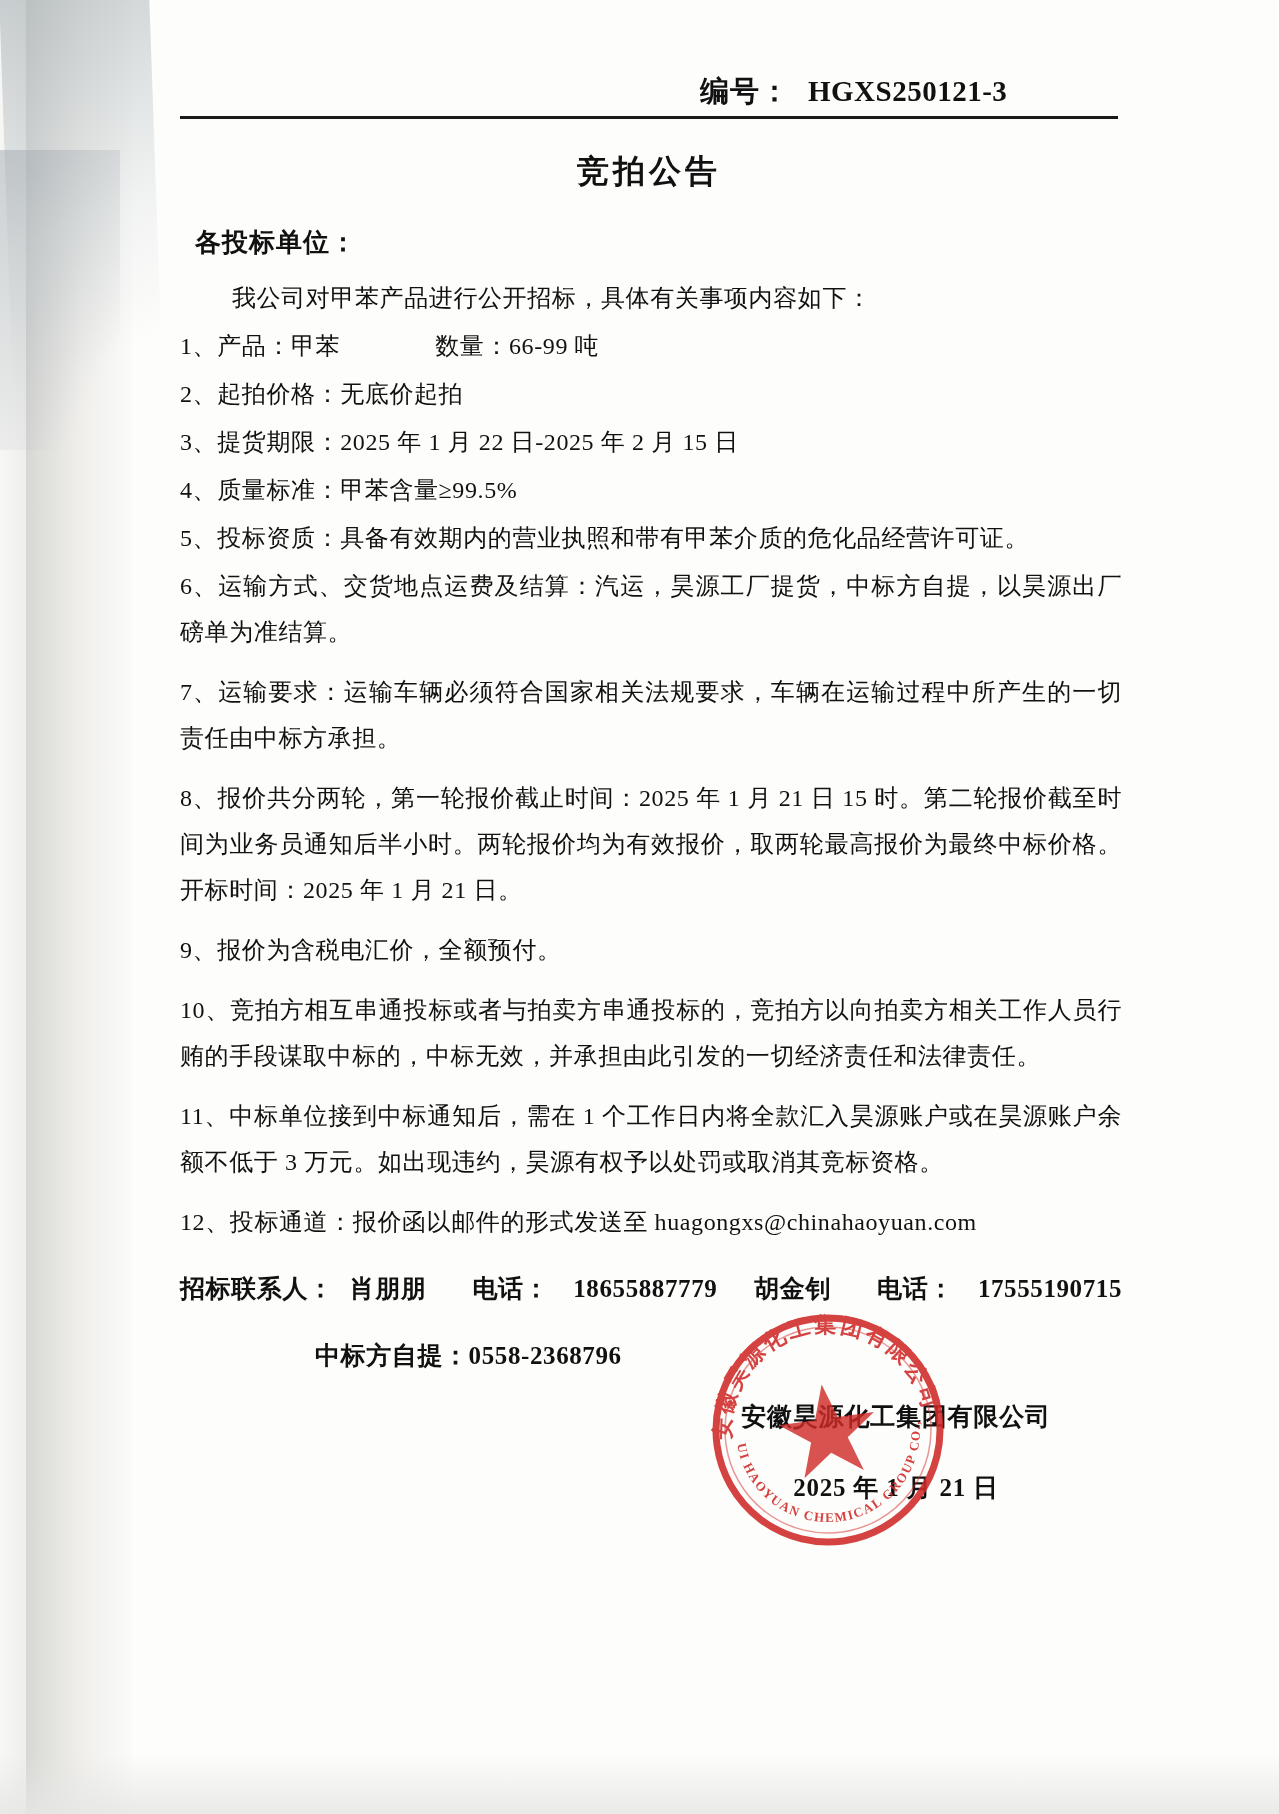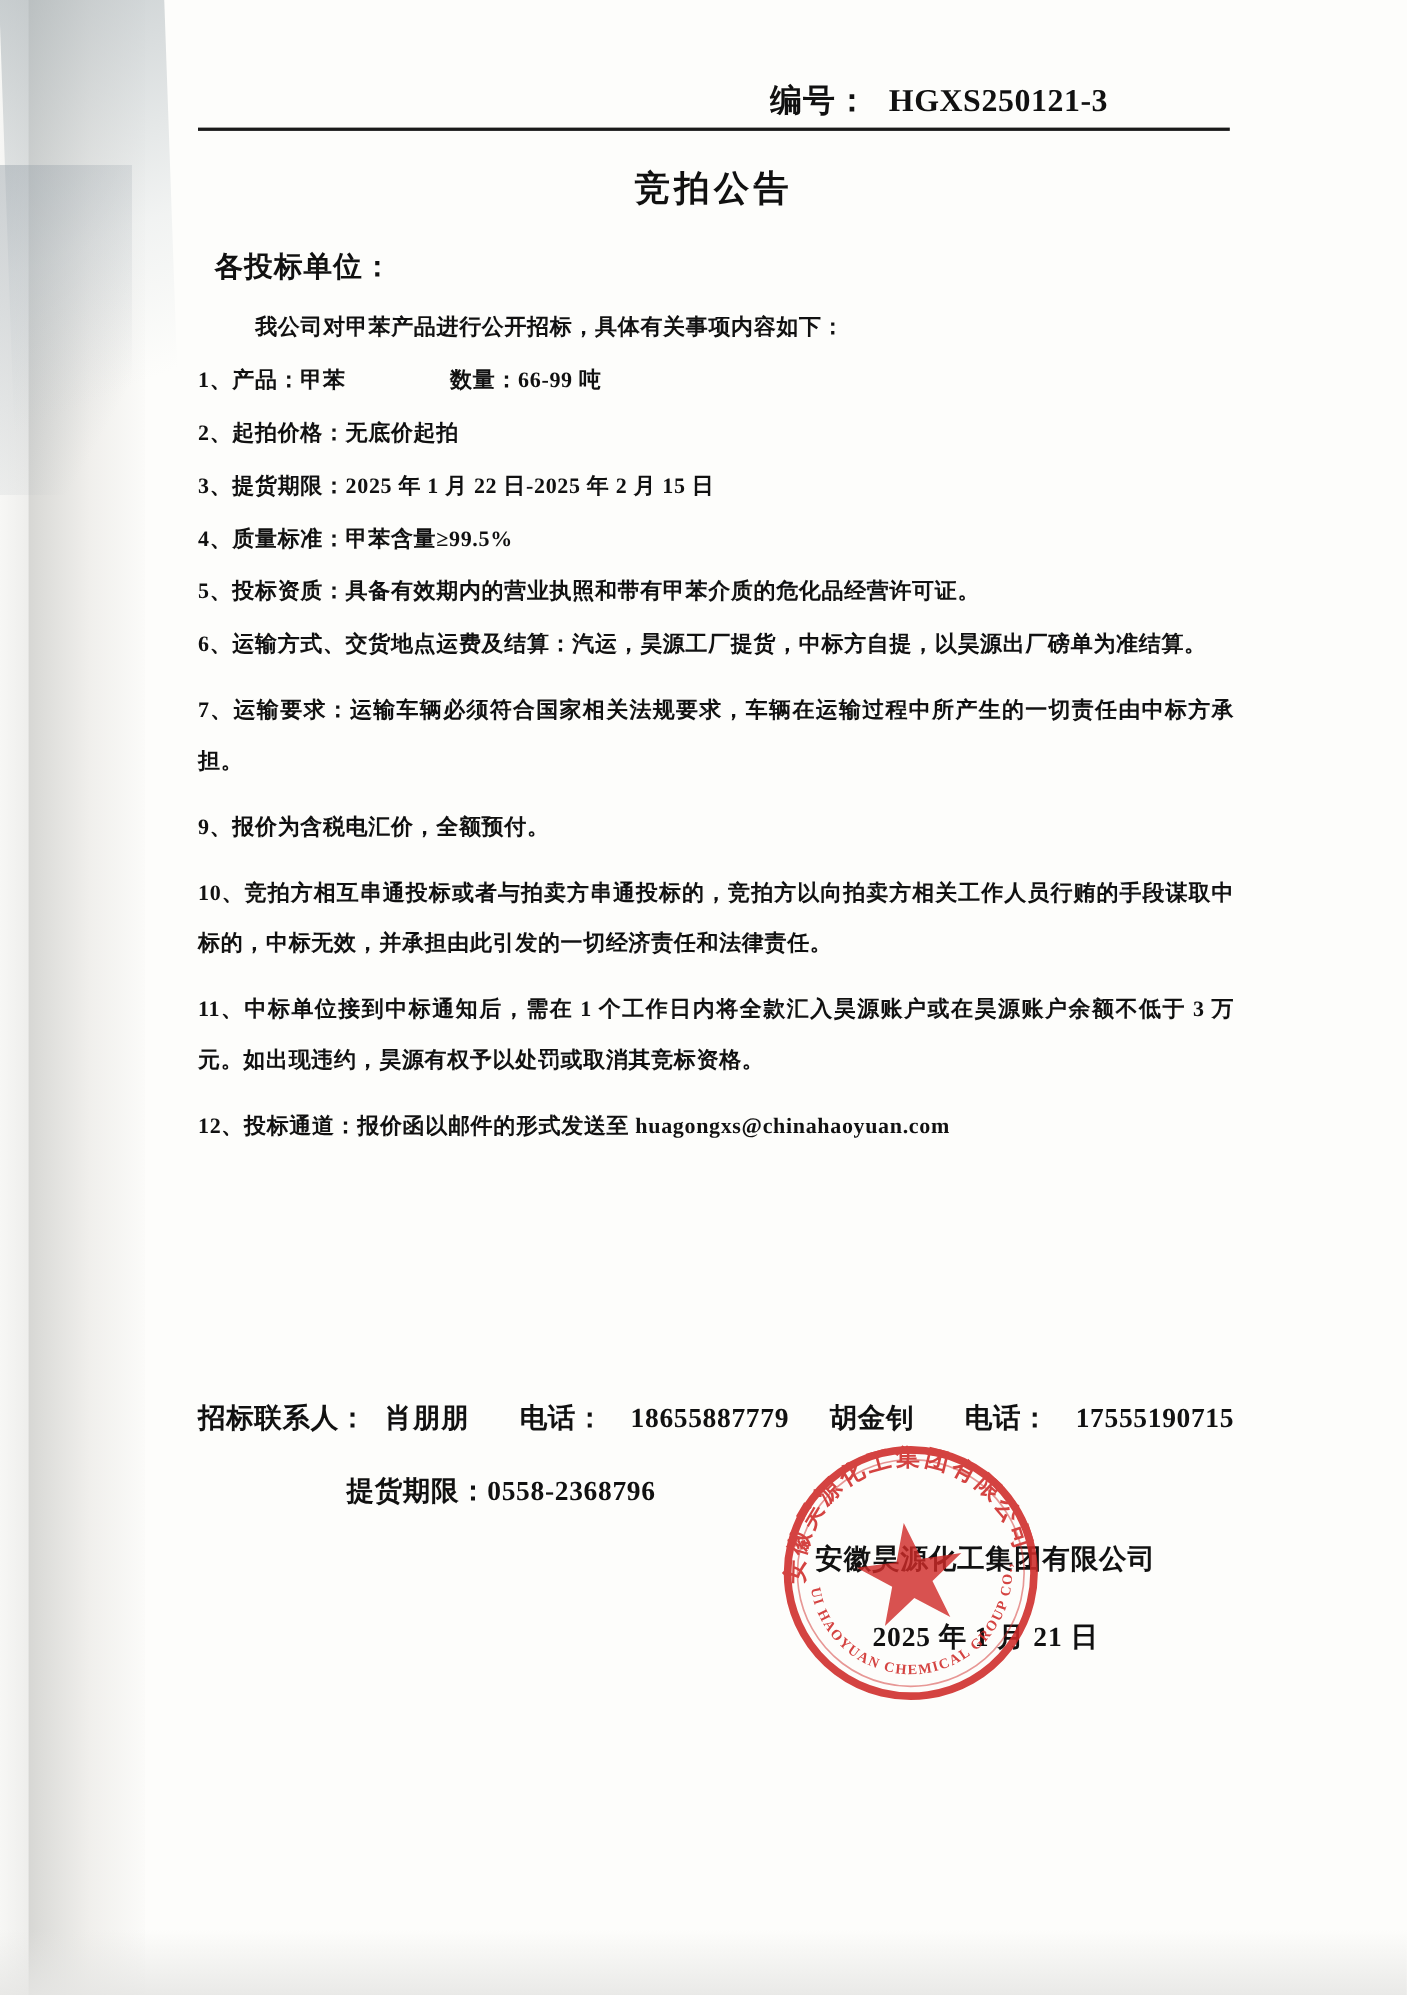--- a/index.html
+++ b/index.html
@@ -108,22 +108,22 @@
 
   .body-block {
     position: absolute;
     left: 0px;
     top: 275px;
     width: 942px;
   }
 
   p.para {
     margin: 0 0 0 0;
-    font-size: 20px;
-    font-weight: bold;
+    font-size: 24px;
+    font-weight: normal;
     line-height: 46px;
     letter-spacing: 0.6px;
     text-align: justify;
     text-justify: inter-ideograph;
   }
   p.indent { text-indent: 52px; }
   p.gap-s { margin-bottom: 2px; }
   p.gap-m { margin-bottom: 14px; }
 
   .item-1-spacer { display: inline-block; width: 95px; }
@@ -216,40 +216,41 @@
       <p class="para gap-s">
         <span>1、产品：甲苯</span><span class="item-1-spacer"></span><span>数量：66-99 吨</span>
       </p>
 
       <p class="para gap-s">2、起拍价格：无底价起拍</p>
       <p class="para gap-s">3、提货期限：2025 年 1 月 22 日-2025 年 2 月 15 日</p>
       <p class="para gap-s">4、质量标准：甲苯含量≥99.5%</p>
       <p class="para gap-s">5、投标资质：具备有效期内的营业执照和带有甲苯介质的危化品经营许可证。</p>
       <p class="para gap-m">6、运输方式、交货地点运费及结算：汽运，昊源工厂提货，中标方自提，以昊源出厂磅单为准结算。</p>
       <p class="para gap-m">7、运输要求：运输车辆必须符合国家相关法规要求，车辆在运输过程中所产生的一切责任由中标方承担。</p>
+      <p class="para gap-m">8、报价共分两轮，第一轮报价截止时间：2025 年 1 月 21 日 15 时。第二轮报价截至时间为业务员通知后半小时。两轮报价均为有效报价，取两轮最高报价为最终中标价格。开标时间：2025 年 1 月 21 日。</p>
       <p class="para gap-m">9、报价为含税电汇价，全额预付。</p>
       <p class="para gap-m">10、竞拍方相互串通投标或者与拍卖方串通投标的，竞拍方以向拍卖方相关工作人员行贿的手段谋取中标的，中标无效，并承担由此引发的一切经济责任和法律责任。</p>
       <p class="para gap-m">11、中标单位接到中标通知后，需在 1 个工作日内将全款汇入昊源账户或在昊源账户余额不低于 3 万元。如出现违约，昊源有权予以处罚或取消其竞标资格。</p>
       <p class="para gap-m">12、投标通道：报价函以邮件的形式发送至 huagongxs@chinahaoyuan.com</p>
 
     </div>
 
     <div class="contacts">
       <div class="contact-row">
         <span class="c-label">招标联系人：</span>
         <span class="c-name">肖朋朋</span>
         <span class="c-phone-label">电话：</span>
         <span class="c-phone">18655887779</span>
         <span class="c-spacer"></span>
         <span class="c-name">胡金钊</span>
         <span class="c-phone-label">电话：</span>
         <span class="c-phone">17555190715</span>
       </div>
       <div class="office-row">
-        <span>提货期限：</span><span>0558-2368796</span>
+        <span>中标方自提：</span><span>0558-2368796</span>
       </div>
     </div>
 
     <div class="signature">
       <div class="sig-company">安徽昊源化工集团有限公司</div>
       <div class="sig-date">2025 年 1 月 21 日</div>
     </div>
 
   </div>
 

